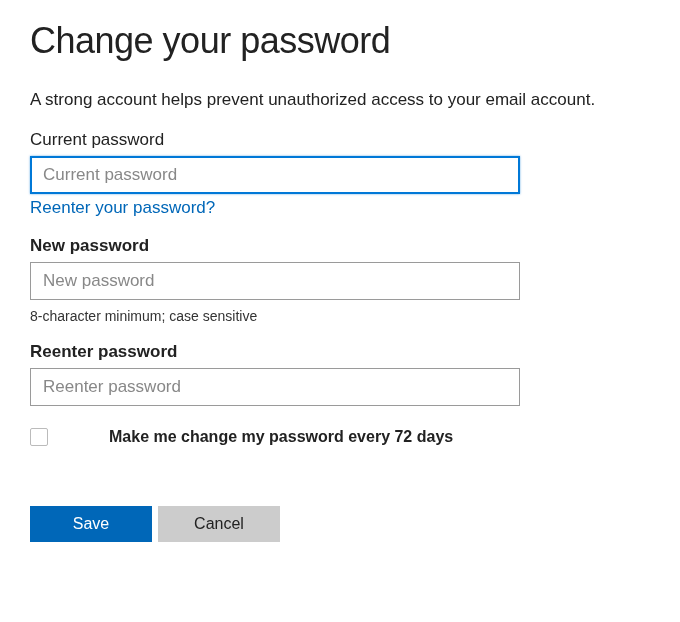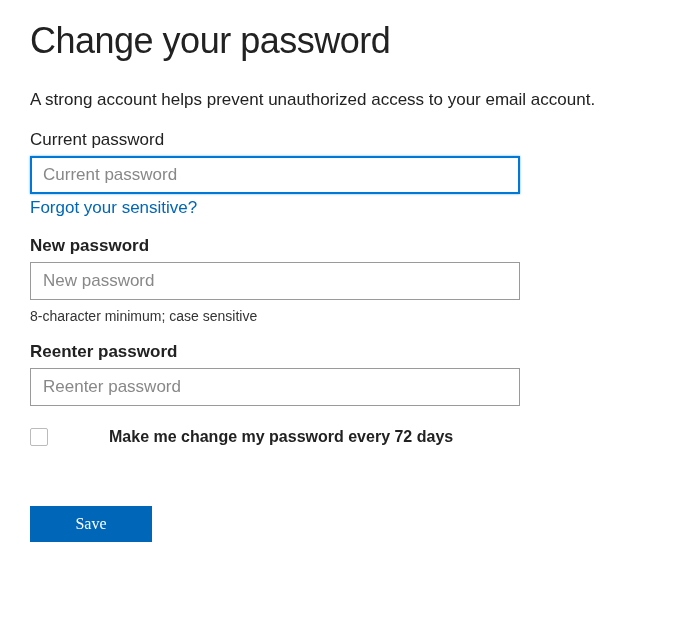--- a/index.html
+++ b/index.html
@@ -95,55 +95,56 @@
     .buttons-row {
       display: flex;
       gap: 6px;
     }
     .btn {
       width: 122px;
       height: 36px;
       font-size: 16px;
       border: none;
       cursor: pointer;
-      font-family: Liberation Serif, serif;
+      font-family: Liberation Sans, sans-serif;
     }
     .btn-primary {
       background: #0067b8;
       color: #fff;
     }
     .btn-secondary {
       background: #ccc;
       color: #222;
     }
   </style>
 </head>
 <body>
 
 <h1 class="page-title">Change your password</h1>
 
 <p class="description">A strong account helps prevent unauthorized access to your email account.</p>
 
 <div class="field-group">
   <label class="field-label">Current password</label>
   <input type="password" class="text-input focused" placeholder="Current password" style="">
-  <a class="link">Forgot your sensitive?</a>
+  <a class="link">Reenter your password?</a>
 </div>
 
 <div class="field-group">
   <label class="field-label bold">New password</label>
   <input type="password" class="text-input" placeholder="New password" style="">
   <div class="hint">8-character minimum; case sensitive</div>
 </div>
 
 <div class="field-group">
   <label class="field-label bold">Reenter password</label>
   <input type="password" class="text-input" placeholder="Reenter password" style="">
 </div>
 
 <div class="checkbox-row">
   <div class="checkbox-box"></div>
   <span class="checkbox-label">Make me change my password every 72 days</span>
 </div>
 
 <div class="buttons-row">
   <button class="btn btn-primary">Save</button>
+  <button class="btn btn-secondary">Cancel</button>
 </div>
 
 </body></html>

